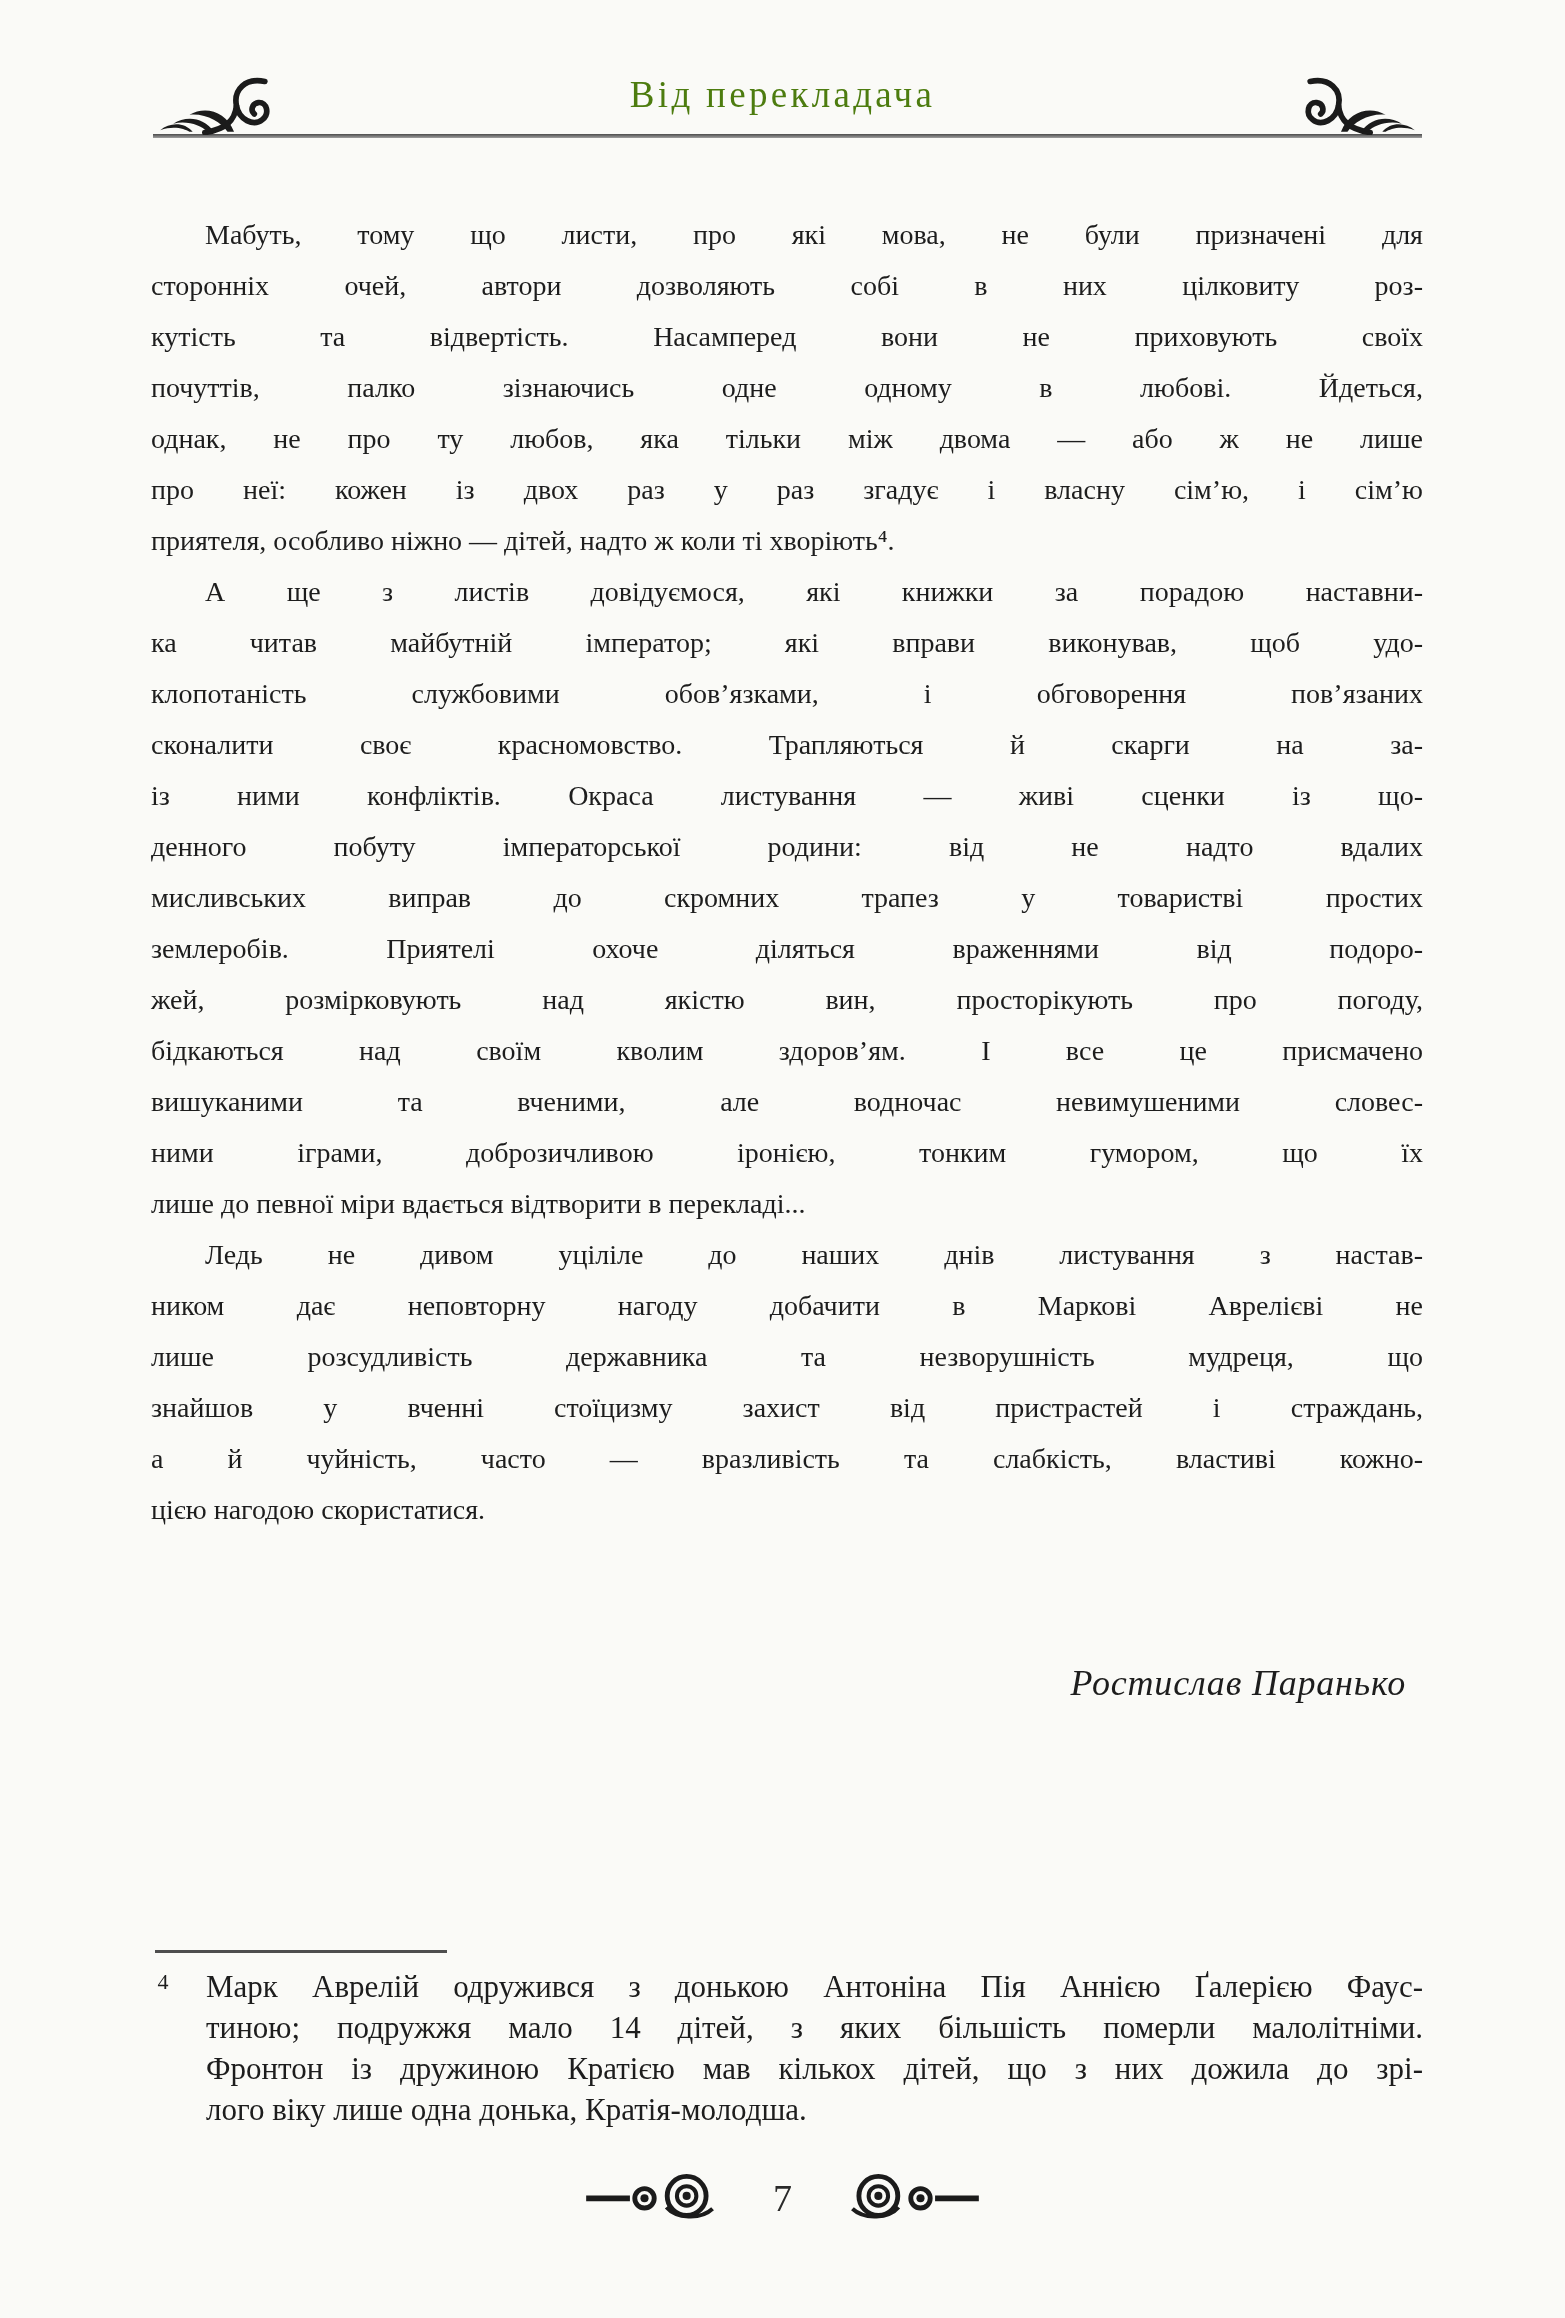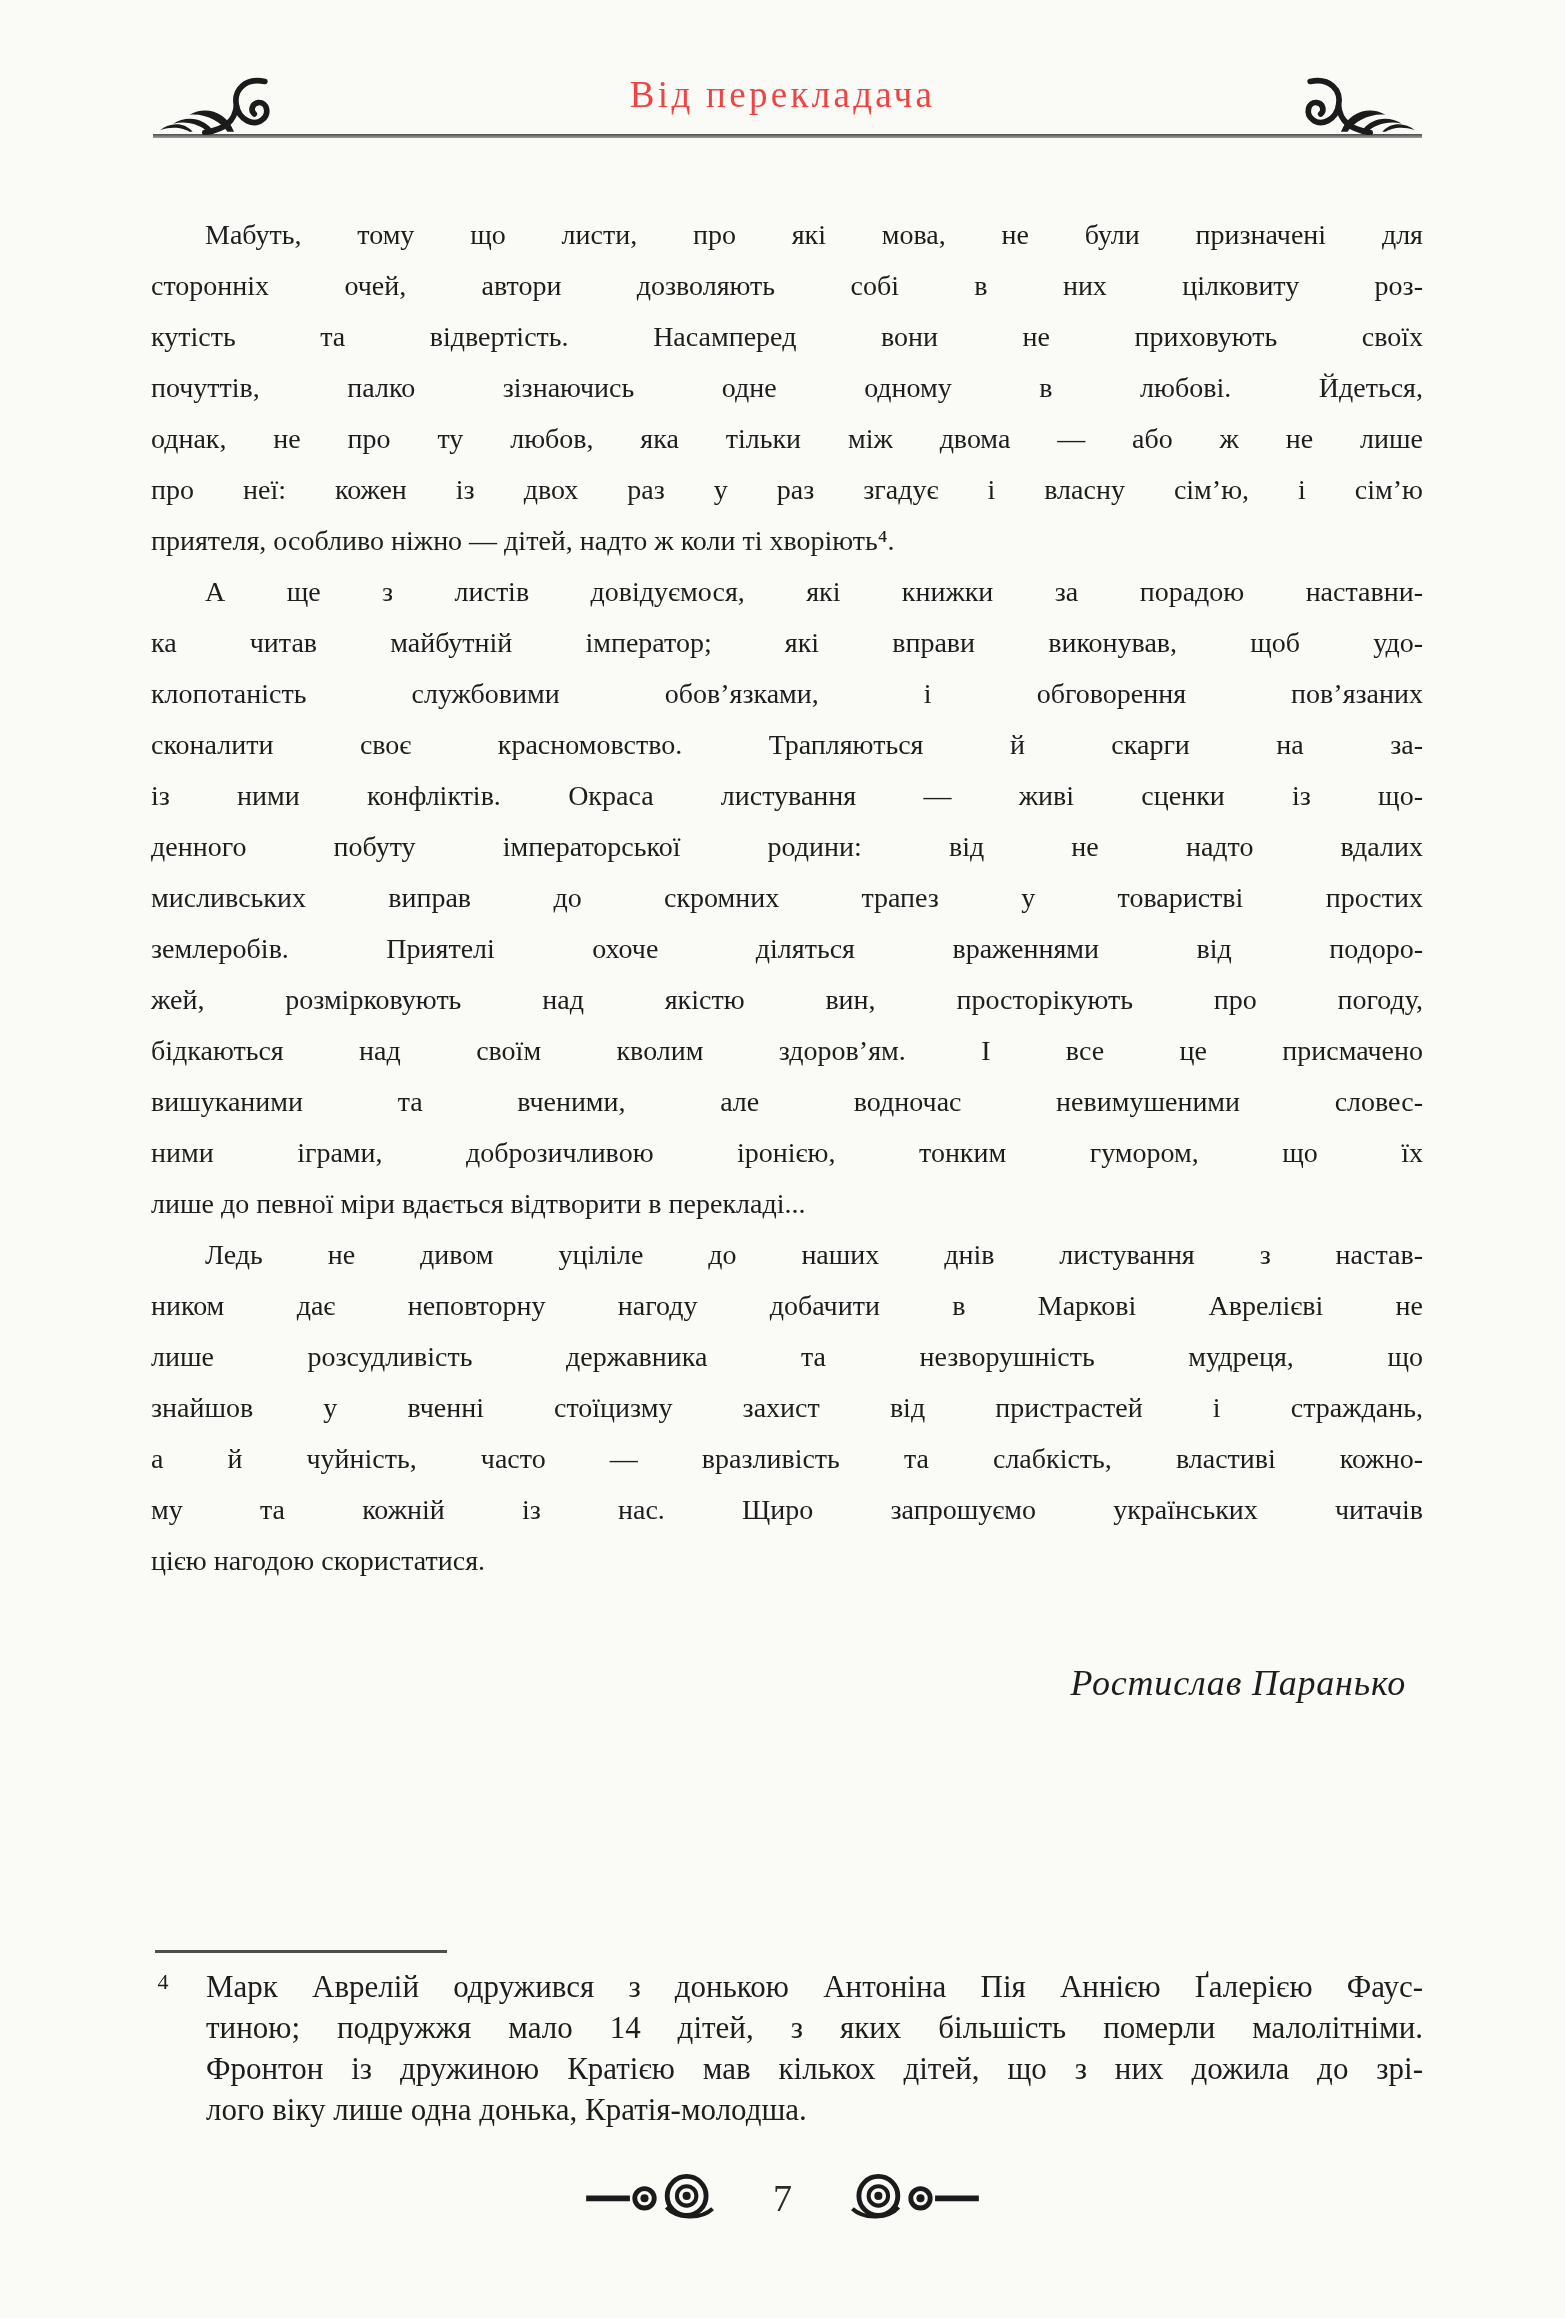--- a/index.html
+++ b/index.html
@@ -16,21 +16,21 @@
   }
 
   
   .rh-title {
     position: absolute;
     top: 73px; left: 0;
     width: 100%;
     text-align: center;
     font-size: 37px;
     letter-spacing: 3.3px;
-    color: #ef4444;
+    color: #4d7c0f;
   }
   .rh-rule {
     position: absolute;
     top: 134px; left: 153px;
     width: 1269px; height: 4.1px;
     background: linear-gradient(#4c4c4c, #a0a0a0);
   }
   .orn { position: absolute; bottom: 3.3px; }
   .orn-left  { left: 3.3px; }
   .orn-right { right: 3.3px; transform: scaleX(-1); }
@@ -147,21 +147,20 @@
         <div class="line">вишуканими та вченими, але водночас невимушеними словес-</div>
         <div class="line">ними іграми, доброзичливою іронією, тонким гумором, що їх</div>
         <div class="line last">лише до певної міри вдається відтворити в перекладі...</div>
       </div>
       <div>
         <div class="line first">Ледь не дивом уціліле до наших днів листування з настав-</div>
         <div class="line">ником дає неповторну нагоду добачити в Маркові Аврелієві не</div>
         <div class="line">лише розсудливість державника та незворушність мудреця, що</div>
         <div class="line">знайшов у вченні стоїцизму захист від пристрастей і страждань,</div>
         <div class="line">а й чуйність, часто — вразливість та слабкість, властиві кожно-</div>
-        <div class="line">му та кожній із нас. Щиро запрошуємо українських читачів</div>
         <div class="line last">цією нагодою скористатися.</div>
       </div>
     </div>
 
   <div class="signature">Ростислав Паранько</div>
 
   <div class="fn-rule"></div>
   <div class="footnote">
     <span class="fn-marker">4</span>
     <div class="fn-lines">

